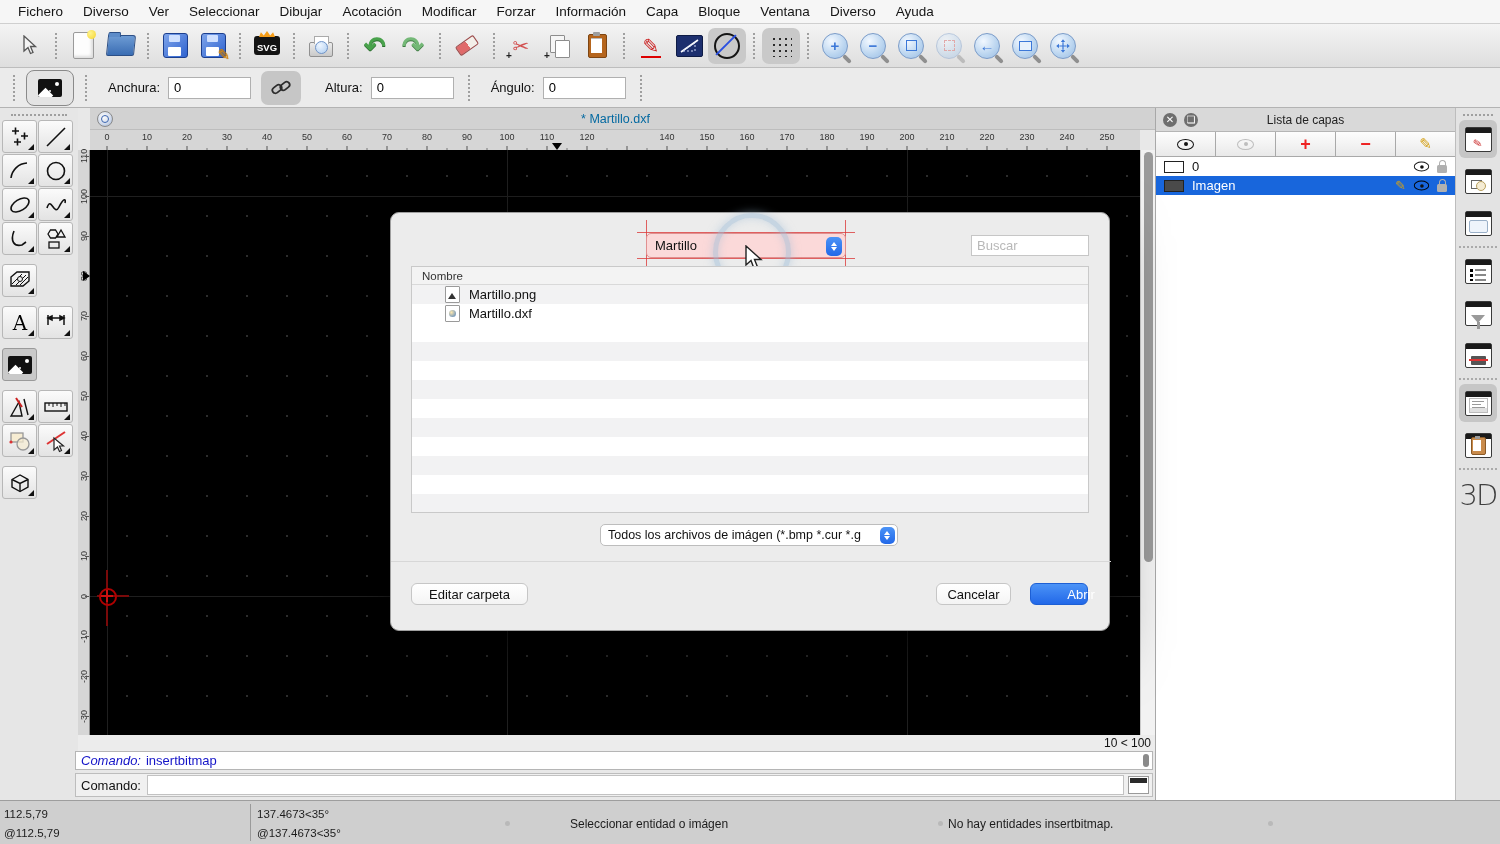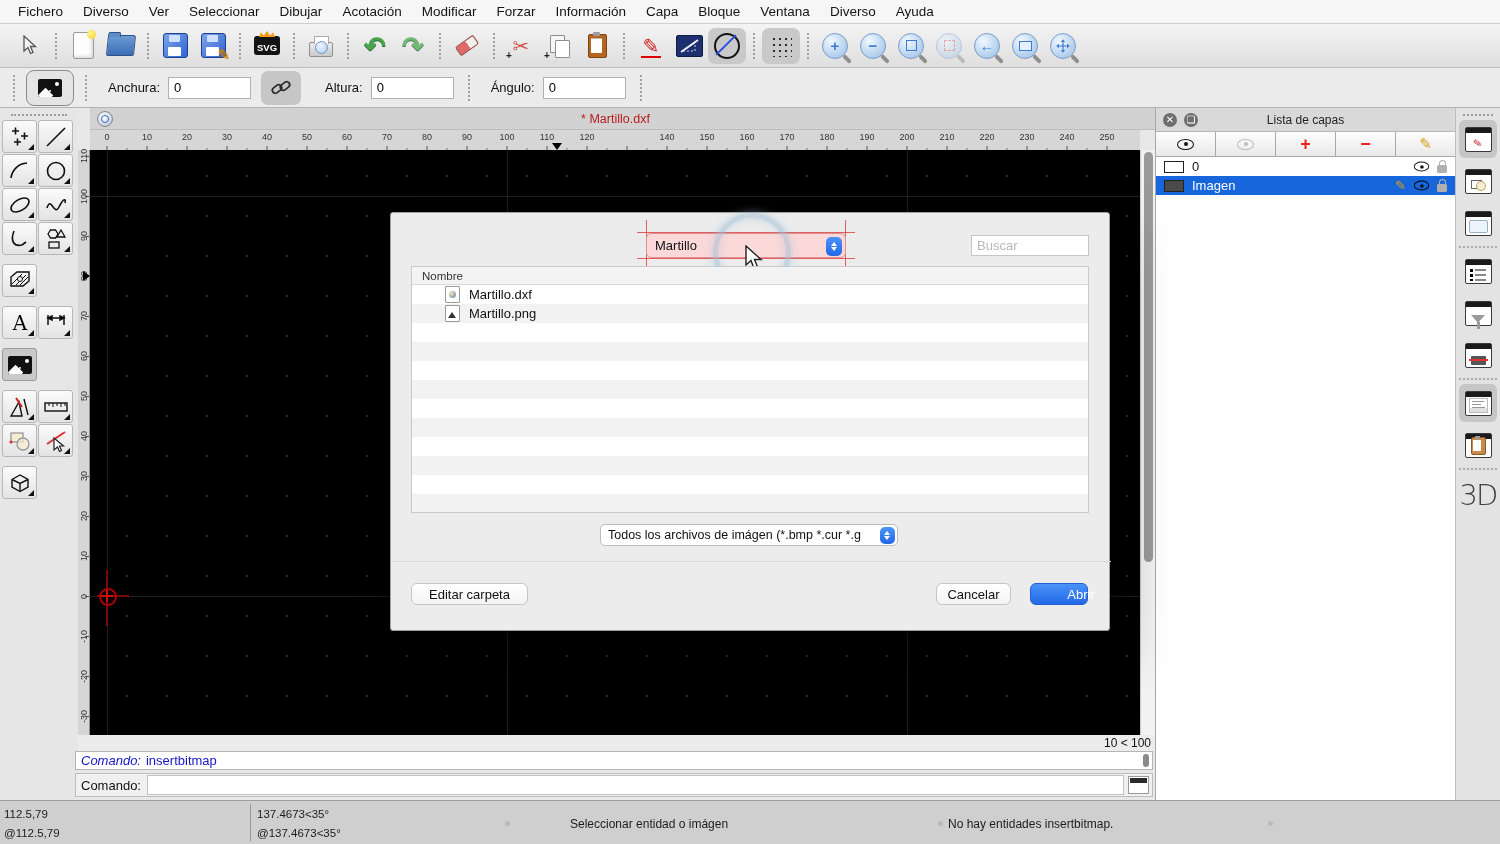--- a/index.html
+++ b/index.html
@@ -71,21 +71,21 @@
   .prow{display:flex;justify-content:flex-start;padding-left:2px;}
   .pbtn{width:35px;height:33px;margin:0 1px 1px 0;background:linear-gradient(#fbfbfb,#e3e3e3);border:1px solid #b7b7b7;border-radius:3px;display:flex;align-items:center;justify-content:center;position:relative;box-sizing:border-box;}
   .pbtn.active{background:#c9c9c9;border-color:#9a9a9a;}
   .pbtn .sub{position:absolute;right:2px;bottom:2px;width:6px;height:6px;background:#111;clip-path:polygon(100% 0,100% 100%,0 100%);}
   .pgap{height:8px;}
   .pbtn svg{display:block;}
 
   .mdi-title{position:absolute;left:90px;top:108px;width:1065px;height:22px;background:#d2d2d2;border-bottom:1px solid #bdbdbd;display:flex;align-items:center;box-sizing:border-box;}
   .mdi-icon{width:14px;height:14px;border-radius:50%;margin-left:7px;background:radial-gradient(circle at 40% 35%,#fdfdfd,#cfd9ea 60%,#8fa7cc);border:1px solid #8a8a8a;position:relative;}
   .mdi-icon::after{content:"";position:absolute;left:3px;top:3px;width:6px;height:6px;border:1.5px solid #3c66b0;border-radius:50%;}
-  .mdi-text{position:absolute;left:0;right:14px;text-align:center;font-size:12.5px;color:#b91c1c;}
+  .mdi-text{position:absolute;left:0;right:14px;text-align:center;font-size:12.5px;color:#0369a1;}
 
   .hruler{position:absolute;left:90px;top:130px;width:1050px;height:20px;background:#d6d6d6;border-bottom:1px solid #8f8f8f;overflow:hidden;}
   .hr-label{position:absolute;top:2px;transform:translateX(-50%);font-size:9px;color:#333;}
   .hr-tick{position:absolute;bottom:0;width:1px;height:4px;background:#555;transform:translateX(-50%);}
   .hr-tick.minor{height:2px;background:#777;}
   .hr-marker{position:absolute;bottom:0;width:0;height:0;border-left:5px solid transparent;border-right:5px solid transparent;border-top:7px solid #000;transform:translateX(-50%);}
 
   .vruler{position:absolute;left:78px;top:150px;width:12px;height:585px;background:#d6d6d6;border-right:1px solid #8f8f8f;overflow:visible;box-sizing:border-box;}
   .vr-label{position:absolute;left:0;width:11px;height:24px;display:flex;align-items:center;justify-content:center;writing-mode:vertical-rl;transform:rotate(180deg);font-size:9px;color:#333;}
   .vr-tick{position:absolute;right:0;width:4px;height:1px;background:#555;}
@@ -172,21 +172,21 @@
   .cmd-winbtn{width:21px;height:18px;background:#fff;border:1px solid #9a9a9a;margin-left:4px;position:relative;box-sizing:border-box;}
   .cmd-winbtn::before{content:"";position:absolute;left:1px;right:1px;top:1px;height:5px;background:#2a2a2a;}
 
   
   .statusbar{position:absolute;left:0;top:800px;width:1500px;height:44px;background:#cfcfcf;border-top:1px solid #9e9e9e;box-sizing:border-box;font-size:11.5px;color:#1c1c1c;}
   .st{position:absolute;white-space:nowrap;}
   .st-div{position:absolute;left:250px;top:3px;bottom:3px;width:1px;background:#9a9a9a;}
   .st-dot{position:absolute;width:5px;height:5px;border-radius:50%;background:#b9b9b9;}
 
   
-  .dialog{position:absolute;left:390px;top:212px;width:720px;height:419px;background:#ececec;border:1px solid #9f9f9f;border-radius:3px;box-shadow:0 22px 55px rgba(0,0,0,.5),0 4px 12px rgba(0,0,0,.3);box-sizing:border-box;}
+  .dialog{position:absolute;left:390px;top:212px;width:720px;height:419px;background:#ececec;border:1px solid #9f9f9f;border-radius:9px;box-shadow:0 22px 55px rgba(0,0,0,.5),0 4px 12px rgba(0,0,0,.3);box-sizing:border-box;}
   .combo{position:absolute;left:255px;top:20px;width:200px;height:25px;background:#fbd9d9;border:1px solid #e09090;border-radius:5px;display:flex;align-items:center;box-sizing:border-box;padding-left:8px;font-size:13px;color:#111;}
   .combo .stepper{position:absolute;right:3px;top:2.5px;}
   .stepper{width:16px;height:19px;background:linear-gradient(#4b93f7,#2268e8);border-radius:5px;display:flex;flex-direction:column;align-items:center;justify-content:center;gap:1px;}
   .stepper i{display:block;width:0;height:0;border-left:3.5px solid transparent;border-right:3.5px solid transparent;}
   .stepper .up{border-bottom:4px solid #fff;}
   .stepper .dn{border-top:4px solid #fff;}
   .mark{position:absolute;background:rgba(220,60,60,.8);}
   .mark.h{height:1px;width:218px;left:246px;}
   .mark.v{width:1px;height:52px;top:7px;}
   .halo{position:absolute;left:322px;top:0px;width:68px;height:68px;border-radius:50%;border:5px solid rgba(160,190,215,.5);box-shadow:0 0 10px rgba(160,190,215,.55),inset 0 0 8px rgba(160,190,215,.45);}
@@ -803,27 +803,27 @@
         </span>
     </div>
     <div class="halo"></div>
     <svg class="cursor-svg" width="20" height="26" viewBox="0 0 20 26">
       <path d="M3,1 L3,20 L8,15.5 L11,23.5 L14.5,22 L11.5,14.5 L18,14.5 Z" fill="#fff" stroke="#222" stroke-width="1.4"></path>
     </svg>
     <input class="search" placeholder="Buscar" style="">
     <div class="flist">
       <div class="flist-head">Nombre</div>
       <div>
+          <div class="flist-row odd">
+            <span class="ficon png"></span>
+            <span>Martillo.png</span>
+          </div>
           <div class="flist-row even">
             <span class="ficon dxf"></span>
             <span>Martillo.dxf</span>
-          </div>
-          <div class="flist-row odd">
-            <span class="ficon png"></span>
-            <span>Martillo.png</span>
           </div>
           <div class="flist-row even"></div>
           <div class="flist-row odd"></div>
           <div class="flist-row even"></div>
           <div class="flist-row odd"></div>
           <div class="flist-row even"></div>
           <div class="flist-row odd"></div>
           <div class="flist-row even"></div>
           <div class="flist-row odd"></div>
           <div class="flist-row even"></div>

